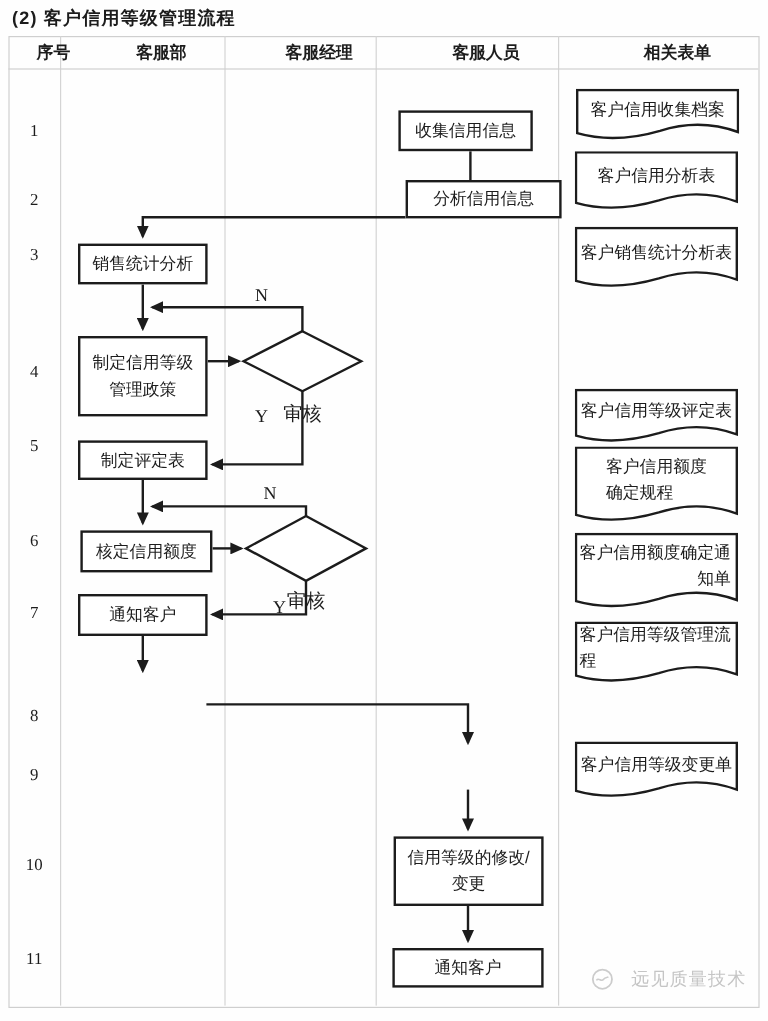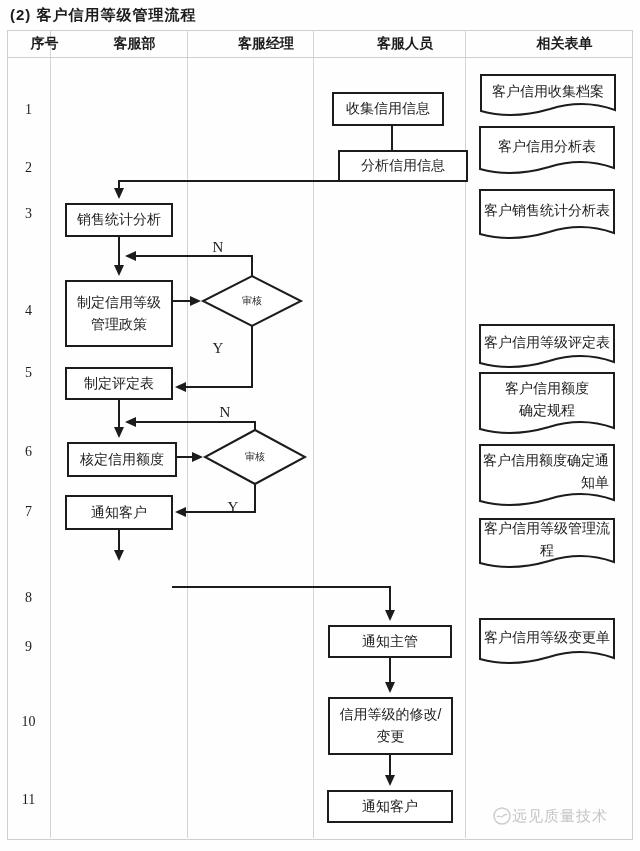--- a/index.html
+++ b/index.html
@@ -15,31 +15,31 @@
   .vline{top:30px;height:808px;width:1px;background:#d4d4d4;}
   .hline{left:7px;width:625px;height:1px;background:#cfcfcf;}
   .hdr-cell{top:31px;height:25px;display:flex;align-items:center;justify-content:center;
     font-size:14px;font-weight:700;padding-left:16px;}
   .row-num{left:7px;width:43px;height:20px;display:flex;align-items:center;justify-content:center;
     font-family:"Liberation Serif","DejaVu Serif",serif;font-size:14px;}
   
   .pbox{box-sizing:border-box;border:2px solid #1c1c1c;background:#ffffff;
     display:flex;align-items:center;justify-content:center;}
   .pbox span{white-space:pre-line;text-align:center;font-size:14px;line-height:1.55;}
-  .dlabel{display:flex;align-items:center;justify-content:center;font-size:10px;}
+  .dlabel{display:flex;align-items:center;justify-content:center;font-size:16px;margin-top:44px;}
   .branch{font-family:"Liberation Serif","DejaVu Serif",serif;font-size:15px;
     width:30px;height:18px;display:flex;align-items:center;justify-content:center;}
   
   .doc{width:136px;}
   .doc svg{display:block;}
   .doc-label{position:absolute;left:4px;right:4px;top:2px;display:flex;align-items:center;
-    justify-content:center;text-align:center;white-space:pre-line;font-size:14px;line-height:1.55;}
+    justify-content:center;text-align:left;white-space:pre-line;font-size:14px;line-height:1.55;}
   .doc-label.left{justify-content:flex-start;text-align:right;}
   
-  .watermark{left:492px;top:806px;display:flex;align-items:center;gap:0;color:#c5c5c5;
+  .watermark{left:492px;top:806px;display:flex;align-items:center;gap:14px;color:#c5c5c5;
     font-size:15px;letter-spacing:1px;}
   svg.connectors{left:0;top:0;pointer-events:none;}
 </style>
 </head>
 <body>
 
 <div id="screen">
 
   <div class="abs page-title">(2) 客户信用等级管理流程</div>
 
@@ -111,23 +111,20 @@
     </div>
   <div class="abs pbox" style="left:65px;top:367px;width:108px;height:33px">
     <span>制定评定表</span>
     </div>
   <div class="abs pbox" style="left:67px;top:442px;width:110px;height:35px">
     <span>核定信用额度</span>
     </div>
   <div class="abs pbox" style="left:65px;top:495px;width:108px;height:35px">
     <span>通知客户</span>
     </div>
-  <div class="abs pbox" style="left:328px;top:625px;width:124px;height:33px">
-    <span>通知主管</span>
-    </div>
   <div class="abs pbox" style="left:328px;top:697px;width:125px;height:58px">
     <span>信用等级的修改/
 变更</span>
     </div>
   <div class="abs pbox" style="left:327px;top:790px;width:126px;height:33px">
     <span>通知客户</span>
     </div>
 
   <div class="abs dlabel" style="left:222px;top:291px;width:60px;height:20px">审核</div>
   <div class="abs dlabel" style="left:225px;top:447px;width:60px;height:20px">审核</div>

